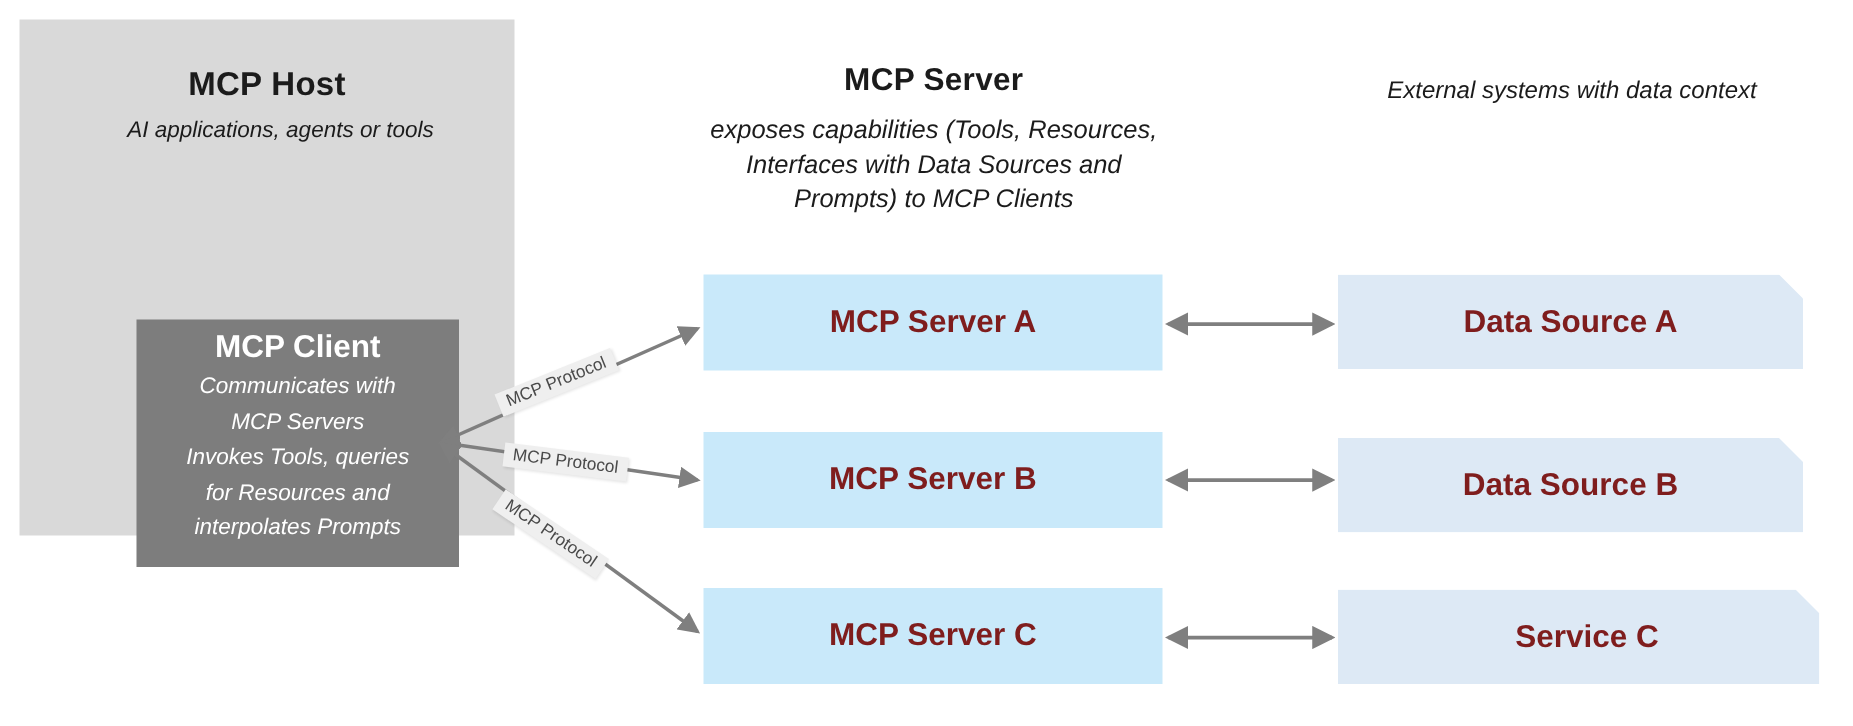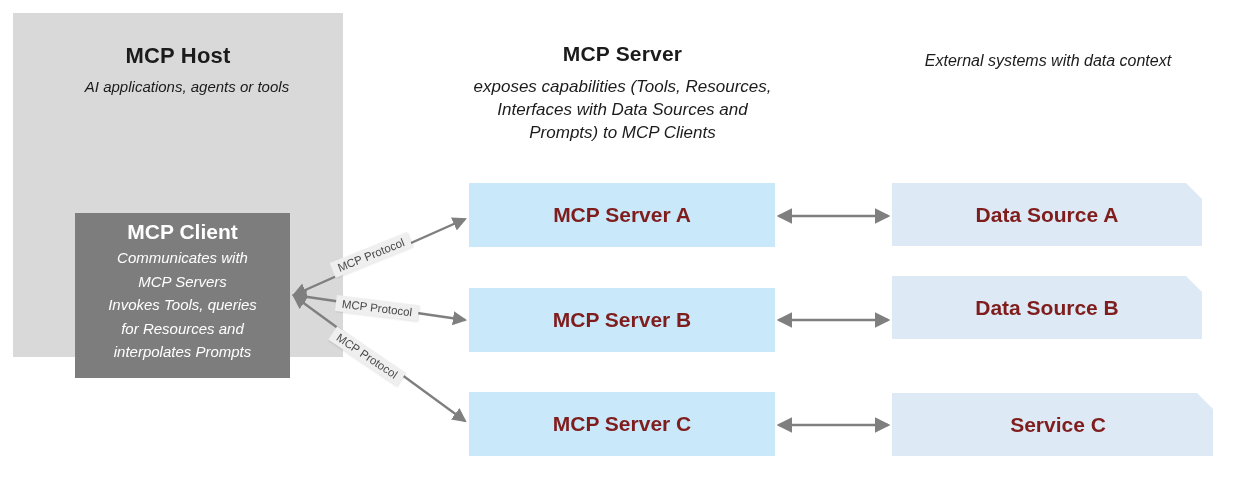--- a/index.html
+++ b/index.html
@@ -19,21 +19,21 @@
     left: 13px; top: 13px;
     width: 330px; height: 344px;
     background: #d9d9d9;
   }
   .host-header { position: absolute; top: 30px; left: 0; width: 100%; text-align: center; }
   .host-title { margin: 0; font-size: 22px; font-weight: 700; letter-spacing: 0.2px; }
   .host-subtitle { margin: 9px 0 0 18px; font-size: 15px; font-style: italic; }
 
   .client-box {
     position: absolute;
-    left: 62px; top: 200px;
+    left: 78px; top: 200px;
     width: 215px; height: 165px;
     background: #7d7d7d;
     color: #ffffff;
     text-align: center;
     box-sizing: border-box;
     padding-top: 7px;
   }
   .client-title { margin: 0; font-size: 21px; font-weight: 700; }
   .client-desc { margin: 2px auto 0 auto; font-size: 15px; font-style: italic; line-height: 23.5px; }
 
@@ -55,21 +55,21 @@
   .server-node { left: 469px; width: 306px; height: 64px; background: #c9e9fa; }
   .server-node.row-a { top: 183px; }
   .server-node.row-b { top: 288px; }
   .server-node.row-c { top: 392px; }
 
   .source-node {
     left: 892px; width: 310px; height: 63px; background: #dde9f5;
     clip-path: polygon(0 0, calc(100% - 16px) 0, 100% 16px, 100% 100%, 0 100%);
   }
   .source-node.row-a { top: 183px; }
-  .source-node.row-b { top: 276px; }
+  .source-node.row-b { top: 292px; }
   .source-node.row-c { top: 393px; padding-left: 11px; }
 
   
   .arrows {
     position: absolute; left: 0; top: 0;
     width: 1235px; height: 484px;
     pointer-events: none;
   }
 
   

